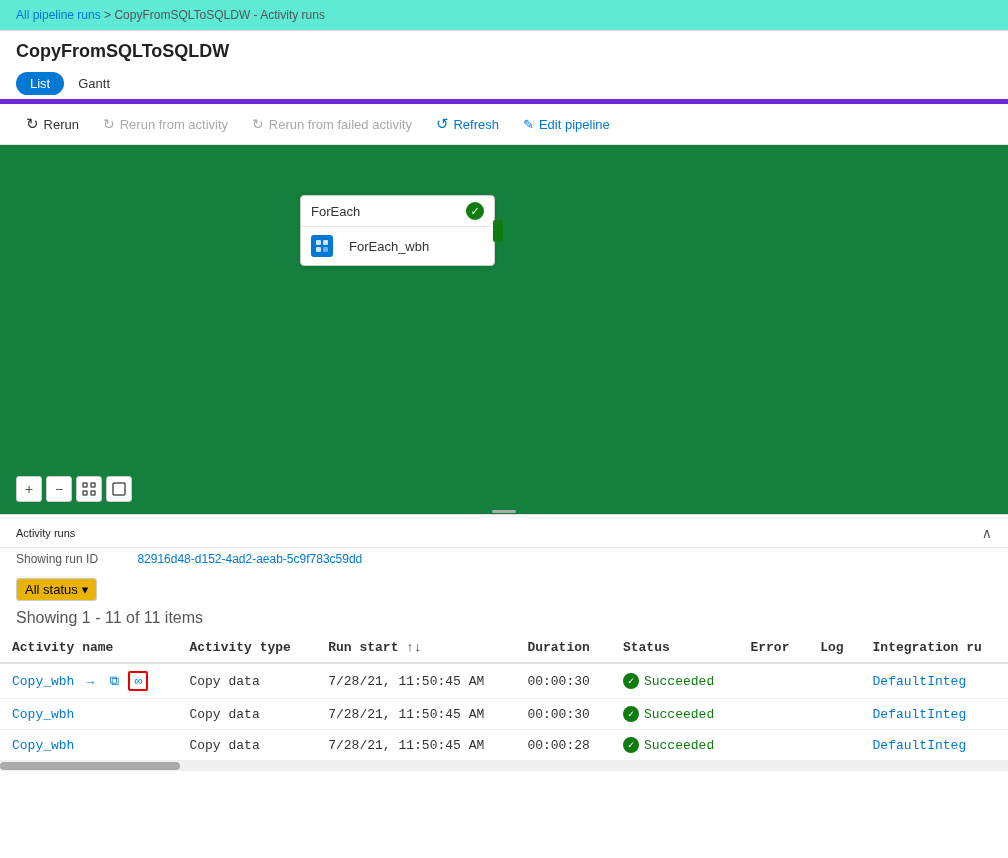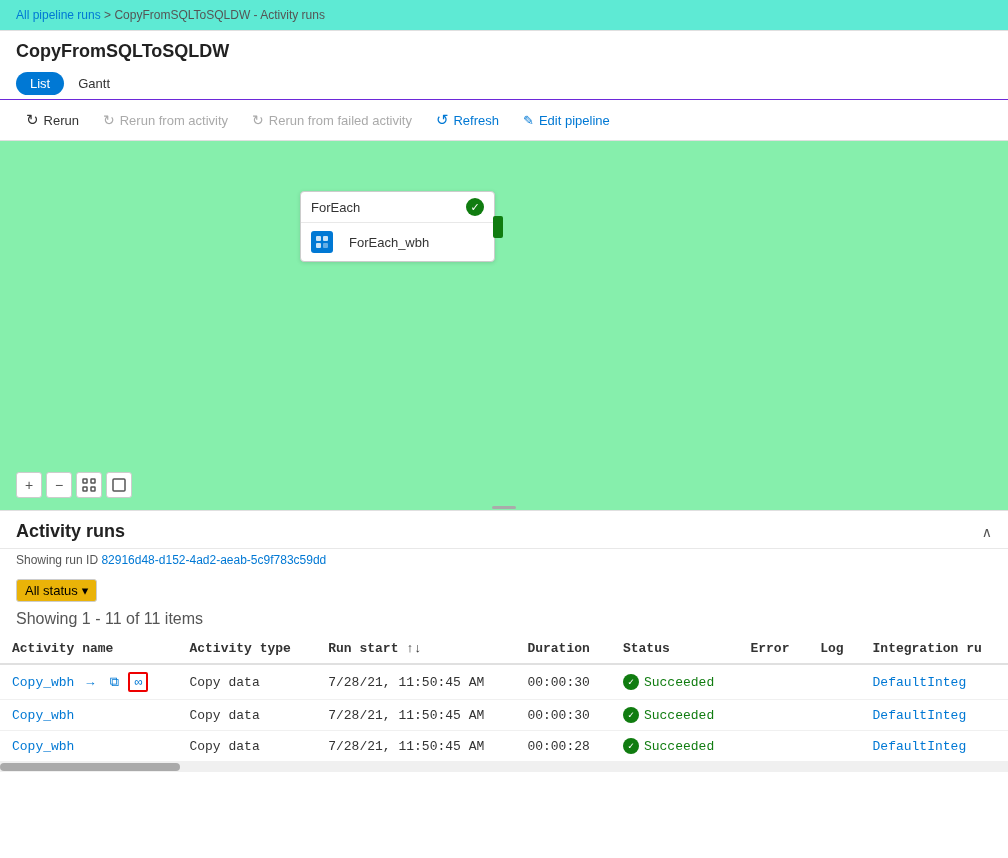--- a/index.html
+++ b/index.html
@@ -7,32 +7,32 @@
 
     
     .breadcrumb { padding: 8px 16px; font-size: 12px; color: #555; border-bottom: 1px solid #e0e0e0; background: #5eead4; }
     .breadcrumb a { color: #0078d4; text-decoration: none; }
     .breadcrumb span { color: #555; }
 
     
     .page-title { padding: 10px 16px 6px 16px; font-size: 18px; font-weight: 600; color: #222; }
 
     
-    .tab-bar { display: flex; align-items: center; padding: 4px 16px; border-bottom: 1px solid #6d28d9; }
+    .tab-bar { display: flex; align-items: center; padding: 4px 16px; border-bottom: 5px solid #6d28d9; }
     .tab-btn { padding: 4px 14px; border-radius: 12px; border: none; cursor: pointer; font-size: 13px; font-weight: 500; }
     .tab-btn.active { background: #0078d4; color: #fff; }
     .tab-btn.inactive { background: transparent; color: #333; }
 
     
     .toolbar { display: flex; align-items: center; padding: 6px 16px; border-bottom: 1px solid #e0e0e0; gap: 4px; }
     .toolbar-btn { display: flex; align-items: center; gap: 5px; padding: 5px 10px; background: transparent; border: none; cursor: pointer; color: #333; font-size: 13px; border-radius: 3px; }
     .toolbar-btn.disabled { color: #aaa; cursor: default; }
 
     
-    .canvas-area { position: relative; height: 370px; background: #86efac; border-bottom: 1px solid #e0e0e0; overflow: hidden; }
+    .canvas-area { position: relative; height: 370px; background: #15803d; border-bottom: 1px solid #e0e0e0; overflow: hidden; }
 
     
     .pipeline-node { position: absolute; top: 50px; left: 300px; border: 1px solid #ccc; border-radius: 4px; background: #fff; box-shadow: 0 1px 4px rgba(0,0,0,0.12); width: 195px; }
     .node-header { display: flex; align-items: center; justify-content: space-between; padding: 6px 10px; border-bottom: 1px solid #e8e8e8; font-size: 13px; font-weight: 500; color: #333; }
     .node-success-icon { width: 18px; height: 18px; background: #107c10; border-radius: 50%; display: flex; align-items: center; justify-content: center; color: #fff; font-size: 11px; }
     .node-body { display: flex; align-items: center; padding: 8px 10px; gap: 16px; }
     .node-icon { width: 22px; height: 22px; background: #0078d4; border-radius: 3px; display: flex; align-items: center; justify-content: center; color: #fff; font-size: 10px; }
     .node-label { font-size: 13px; color: #333; }
     .node-connector-right { position: absolute; right: -9px; top: 50%; transform: translateY(-50%); width: 10px; height: 22px; background: #107c10; border-radius: 2px; }
 
@@ -40,25 +40,25 @@
     .canvas-controls { position: absolute; bottom: 12px; left: 16px; display: flex; gap: 4px; }
     .canvas-ctrl-btn { width: 26px; height: 26px; background: #fff; border: 1px solid #ccc; border-radius: 3px; display: flex; align-items: center; justify-content: center; cursor: pointer; font-size: 14px; color: #555; }
 
     
     .collapse-handle { position: absolute; bottom: 0; left: 50%; transform: translateX(-50%); width: 30px; height: 6px; display: flex; align-items: center; justify-content: center; cursor: pointer; }
     .collapse-line { width: 24px; height: 3px; background: #aaa; border-radius: 2px; }
 
     
     .activity-runs { padding: 0; }
     .activity-runs-header { display: flex; align-items: center; justify-content: space-between; padding: 10px 16px 6px 16px; border-bottom: 1px solid #e8e8e8; }
-    .activity-runs-title { font-size: 18px; font-weight: 700; color: #222; }
+    .activity-runs-title { font-size: 11px; font-weight: 400; color: #222; }
     .collapse-icon { font-size: 14px; color: #555; cursor: pointer; }
 
     .pipeline-run-id { padding: 4px 16px 6px 16px; font-size: 12px; color: #555; }
-    .pipeline-run-id a { color: #0078d4; text-decoration: none; }
+    .pipeline-run-id a { color: #0078d4; text-decoration: none; margin-left: 36px; }
 
     
     .filter-row { padding: 6px 16px; display: flex; align-items: center; gap: 4px; }
     .filter-btn { display: flex; align-items: center; gap: 4px; padding: 3px 8px; border: 1px solid #ccc; border-radius: 3px; background: #eab308; font-size: 13px; cursor: pointer; }
     .showing-text { font-size: 16px; color: #555; padding: 2px 16px 6px 16px; }
 
     
     .table-wrap { overflow-x: hidden; }
     table { width: 100%; border-collapse: collapse; font-size: 13px; font-family: Liberation Mono, monospace; }
     thead tr { border-bottom: 2px solid #e0e0e0; }

